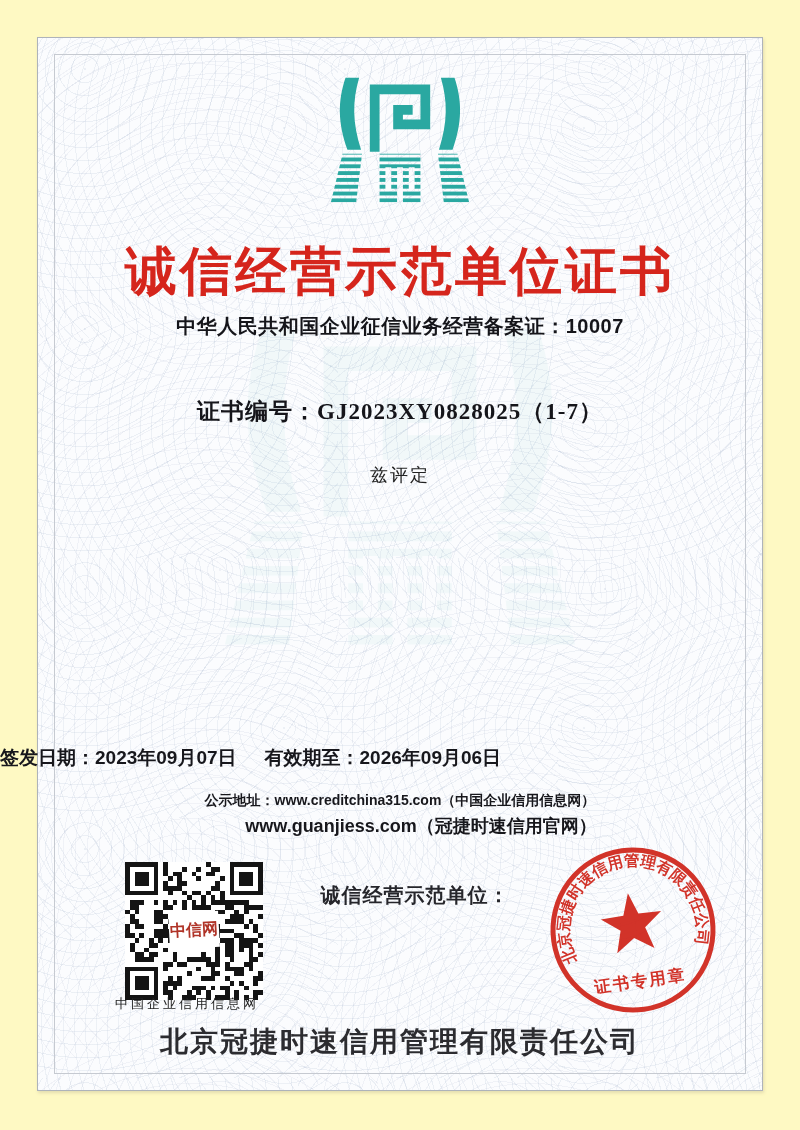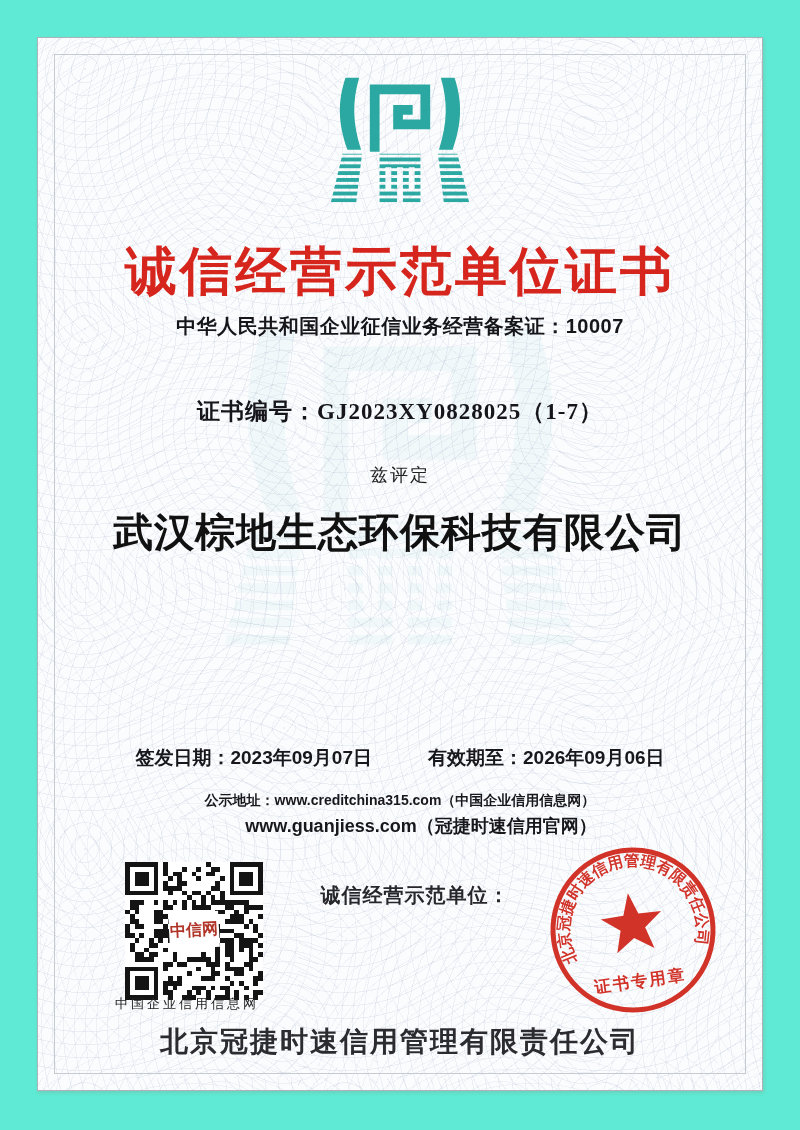--- a/index.html
+++ b/index.html
@@ -1,17 +1,17 @@
 <!DOCTYPE html>
 <html><head>
 <meta charset="utf-8">
 <style>
   html,body{margin:0;padding:0;background:#ffffff;}
   .page{
-    position:relative;width:800px;height:1130px;background:#5eead4;overflow:hidden;
+    position:relative;width:800px;height:1130px;background:#fef9c3;overflow:hidden;
     font-family:"Liberation Sans","DejaVu Sans",sans-serif;
   }
   
   .sheet{
     position:absolute;left:37px;top:37px;right:37px;bottom:39px;
     border:1.5px solid #aeb3ba;
     background-color:#fbfcfe;
     background-image:
       repeating-radial-gradient(circle at 18% 12%, rgba(171,186,209,0.20) 0 1px, transparent 1px 13px),
       repeating-radial-gradient(circle at 82% 30%, rgba(171,186,209,0.18) 0 1px, transparent 1px 11px),
@@ -25,21 +25,21 @@
   .logo-wrap{position:absolute;left:327px;top:74px;width:146px;height:132px;}
   .watermark{position:absolute;left:215px;top:320px;width:370px;height:334px;opacity:0.045;}
   .title{top:240px;font-size:52px;line-height:62px;font-weight:900;color:#d5251c;letter-spacing:3px;}
   .subtitle{top:313px;font-size:20px;line-height:26px;font-weight:700;color:#15151a;letter-spacing:0.5px;}
   .certno{top:398px;font-size:23px;line-height:28px;font-weight:700;color:#15151a;
           font-family:"Liberation Serif","DejaVu Serif",serif;letter-spacing:1px;text-align:center;}
   .declare{top:463px;font-size:18px;line-height:24px;font-weight:500;color:#222;letter-spacing:2px;}
   .company{top:508px;font-size:40px;line-height:50px;font-weight:600;color:#111;
            font-family:"Liberation Serif","DejaVu Serif",serif;letter-spacing:1px;}
   .rating{top:640px;font-size:38px;line-height:46px;font-weight:800;color:#d5251c;letter-spacing:2px;}
-  .dates{top:745px;display:flex;justify-content:center;gap:56px;font-size:19px;font-weight:700;color:#17171c;}
+  .dates{top:745px;display:flex;gap:28px;font-size:19px;font-weight:700;color:#17171c;}
   .url1{top:788px;font-size:14px;line-height:24px;font-weight:700;color:#17171c;}
   .url2{top:814px;font-size:18px;line-height:24px;font-weight:700;color:#17171c;padding-left:42px;}
   .qr-box{position:absolute;left:125px;top:862px;width:138px;height:138px;background:#fff;padding:0;}
   .qr-box svg{width:138px;height:138px;display:block;}
   .qr-center{
     position:absolute;left:44px;top:50px;width:50px;height:36px;background:#fff;
     display:flex;align-items:center;justify-content:center;
     color:#b03428;font-family:"Liberation Serif","DejaVu Serif",serif;
     font-weight:700;font-size:16px;transform:rotate(-3deg);
   }
@@ -87,21 +87,20 @@
   <div class="logo-wrap">
     <svg viewBox="0 0 150 132" width="146" height="132">
       <use href="#gjlogo"></use>
     </svg>
   </div>
 
   <div class="abs title">诚信经营示范单位证书</div>
   <div class="abs subtitle">中华人民共和国企业征信业务经营备案证：10007</div>
   <div class="abs certno">证书编号：GJ2023XY0828025（1-7）</div>
   <div class="abs declare">兹评定</div>
-  <div class="abs company">武汉棕地生态环保科技有限公司</div>
 
   <div class="abs dates">
     <span>签发日期：2023年09月07日</span>
     <span>有效期至：2026年09月06日</span>
   </div>
 
   <div class="abs url1">公示地址：www.creditchina315.com（中国企业信用信息网）</div>
   <div class="abs url2">www.guanjiess.com（冠捷时速信用官网）</div>
 
   <div class="qr-box">

